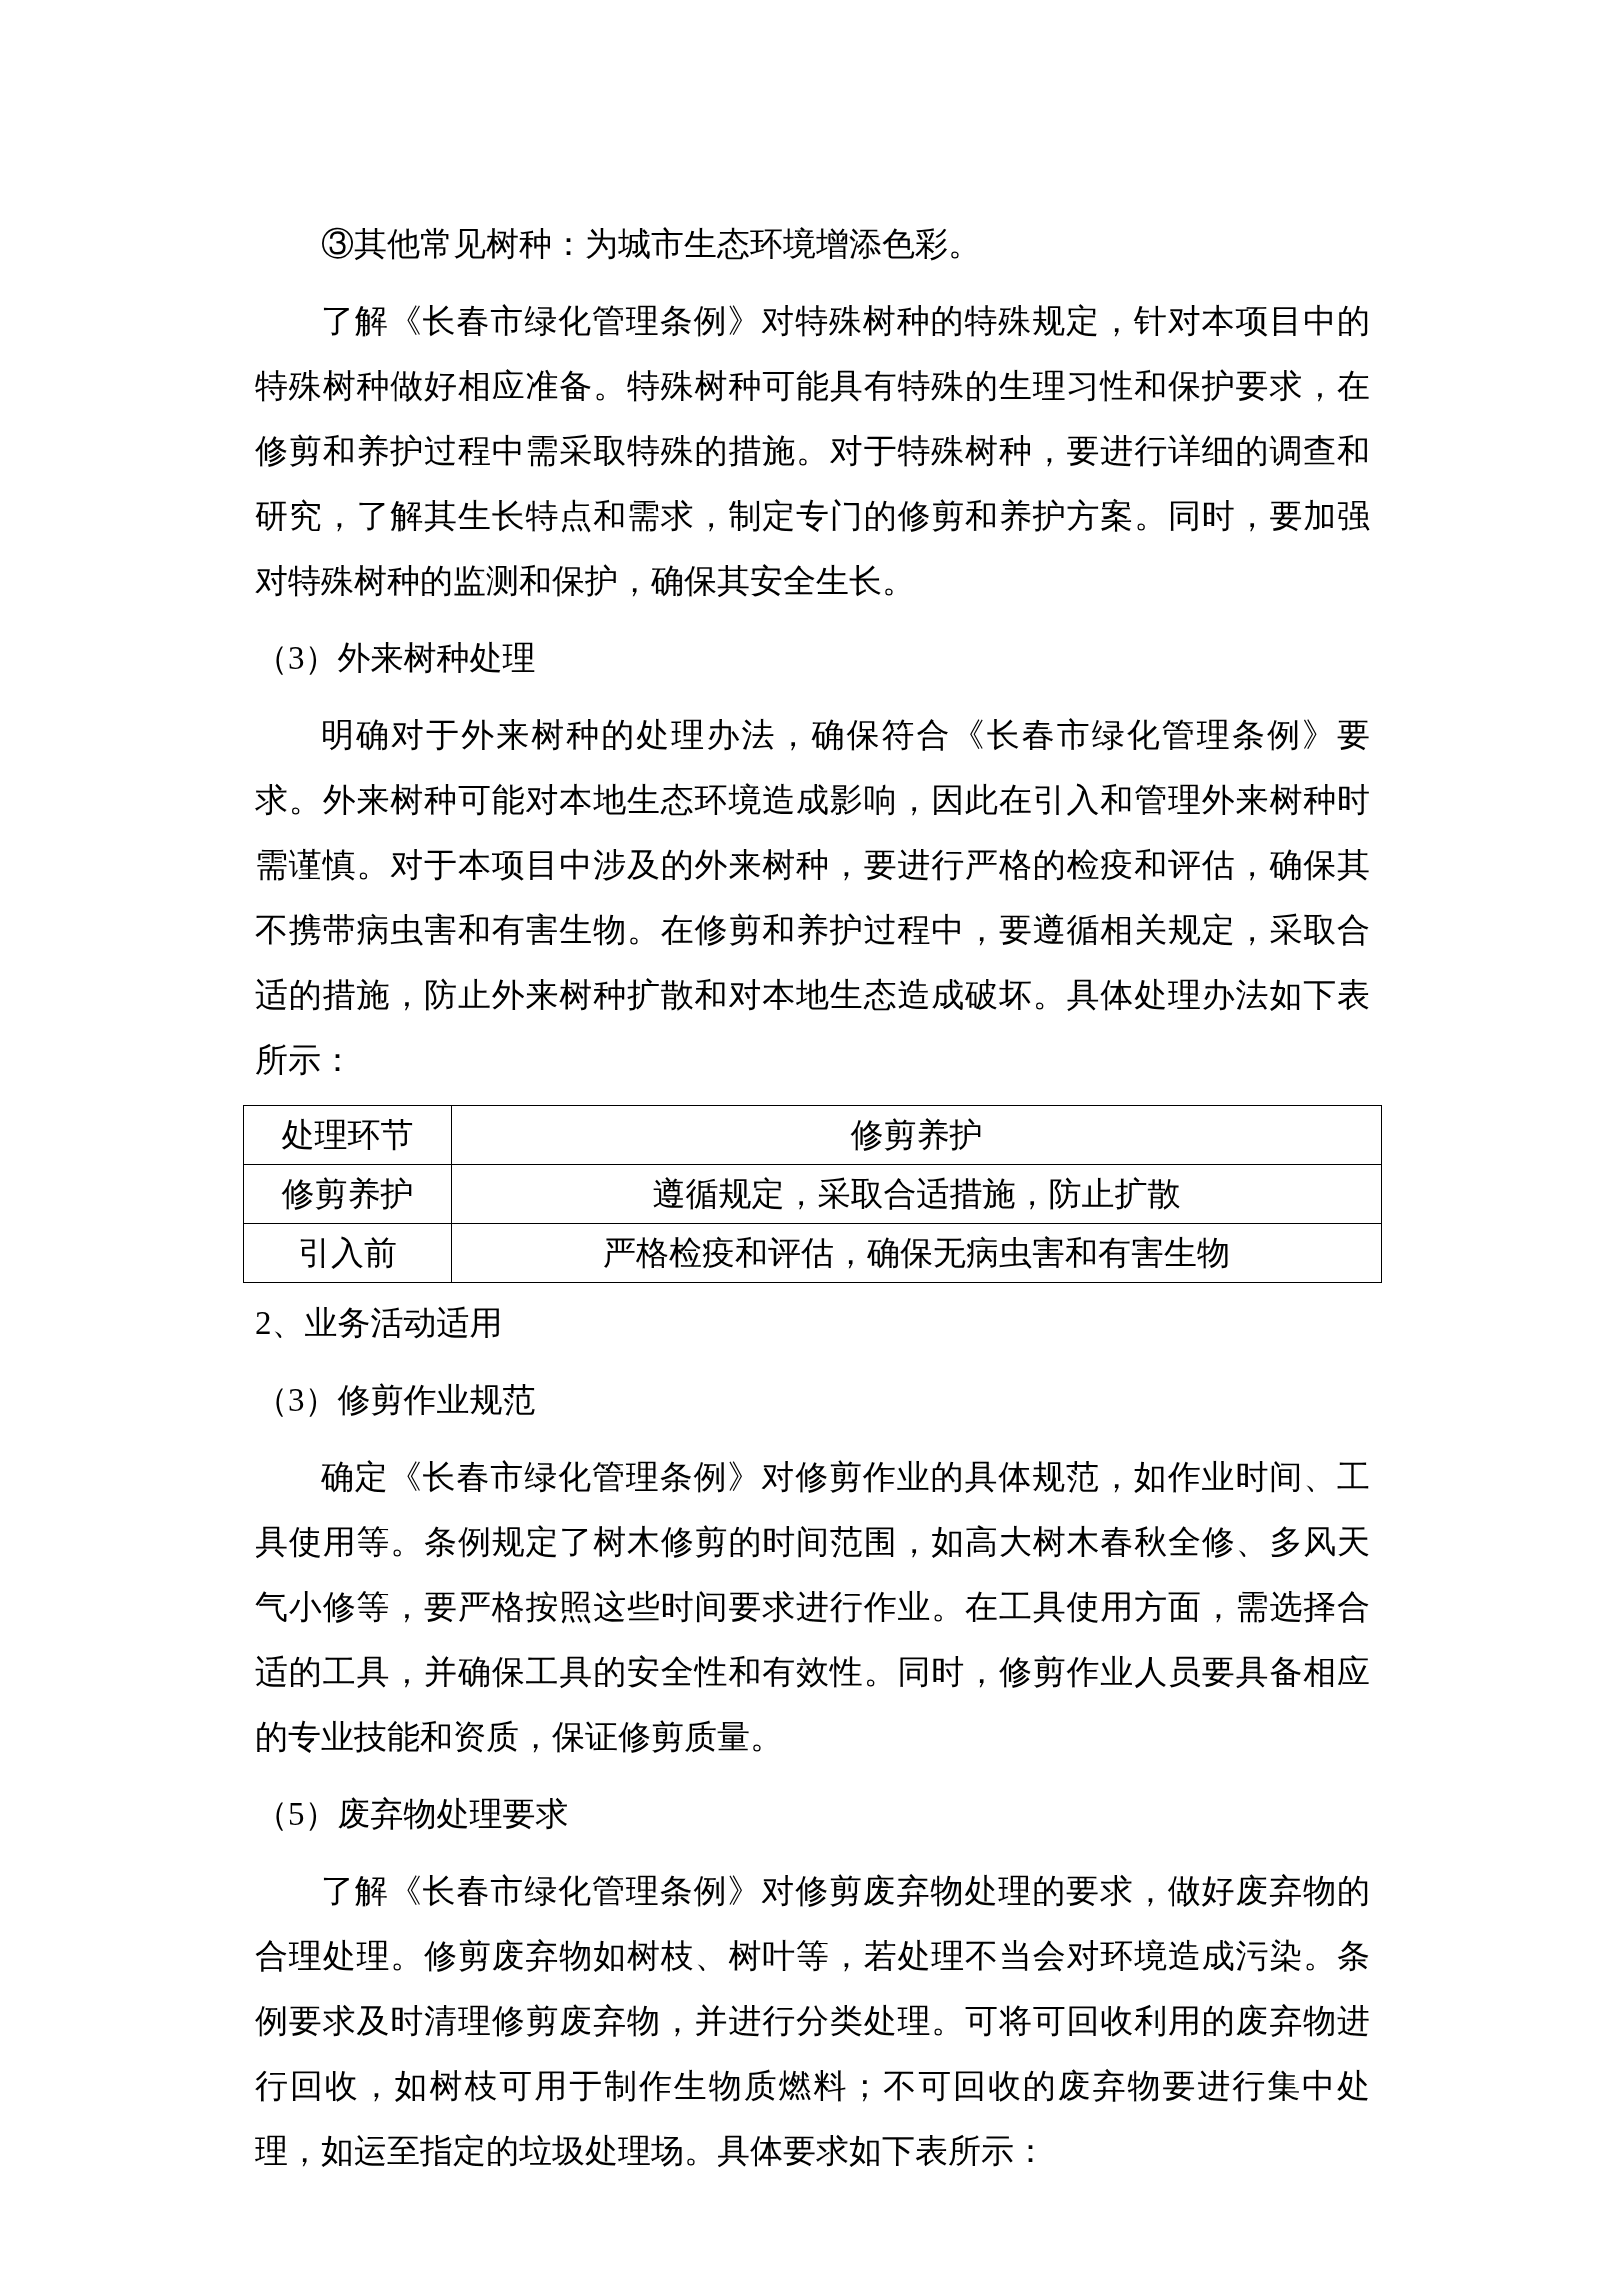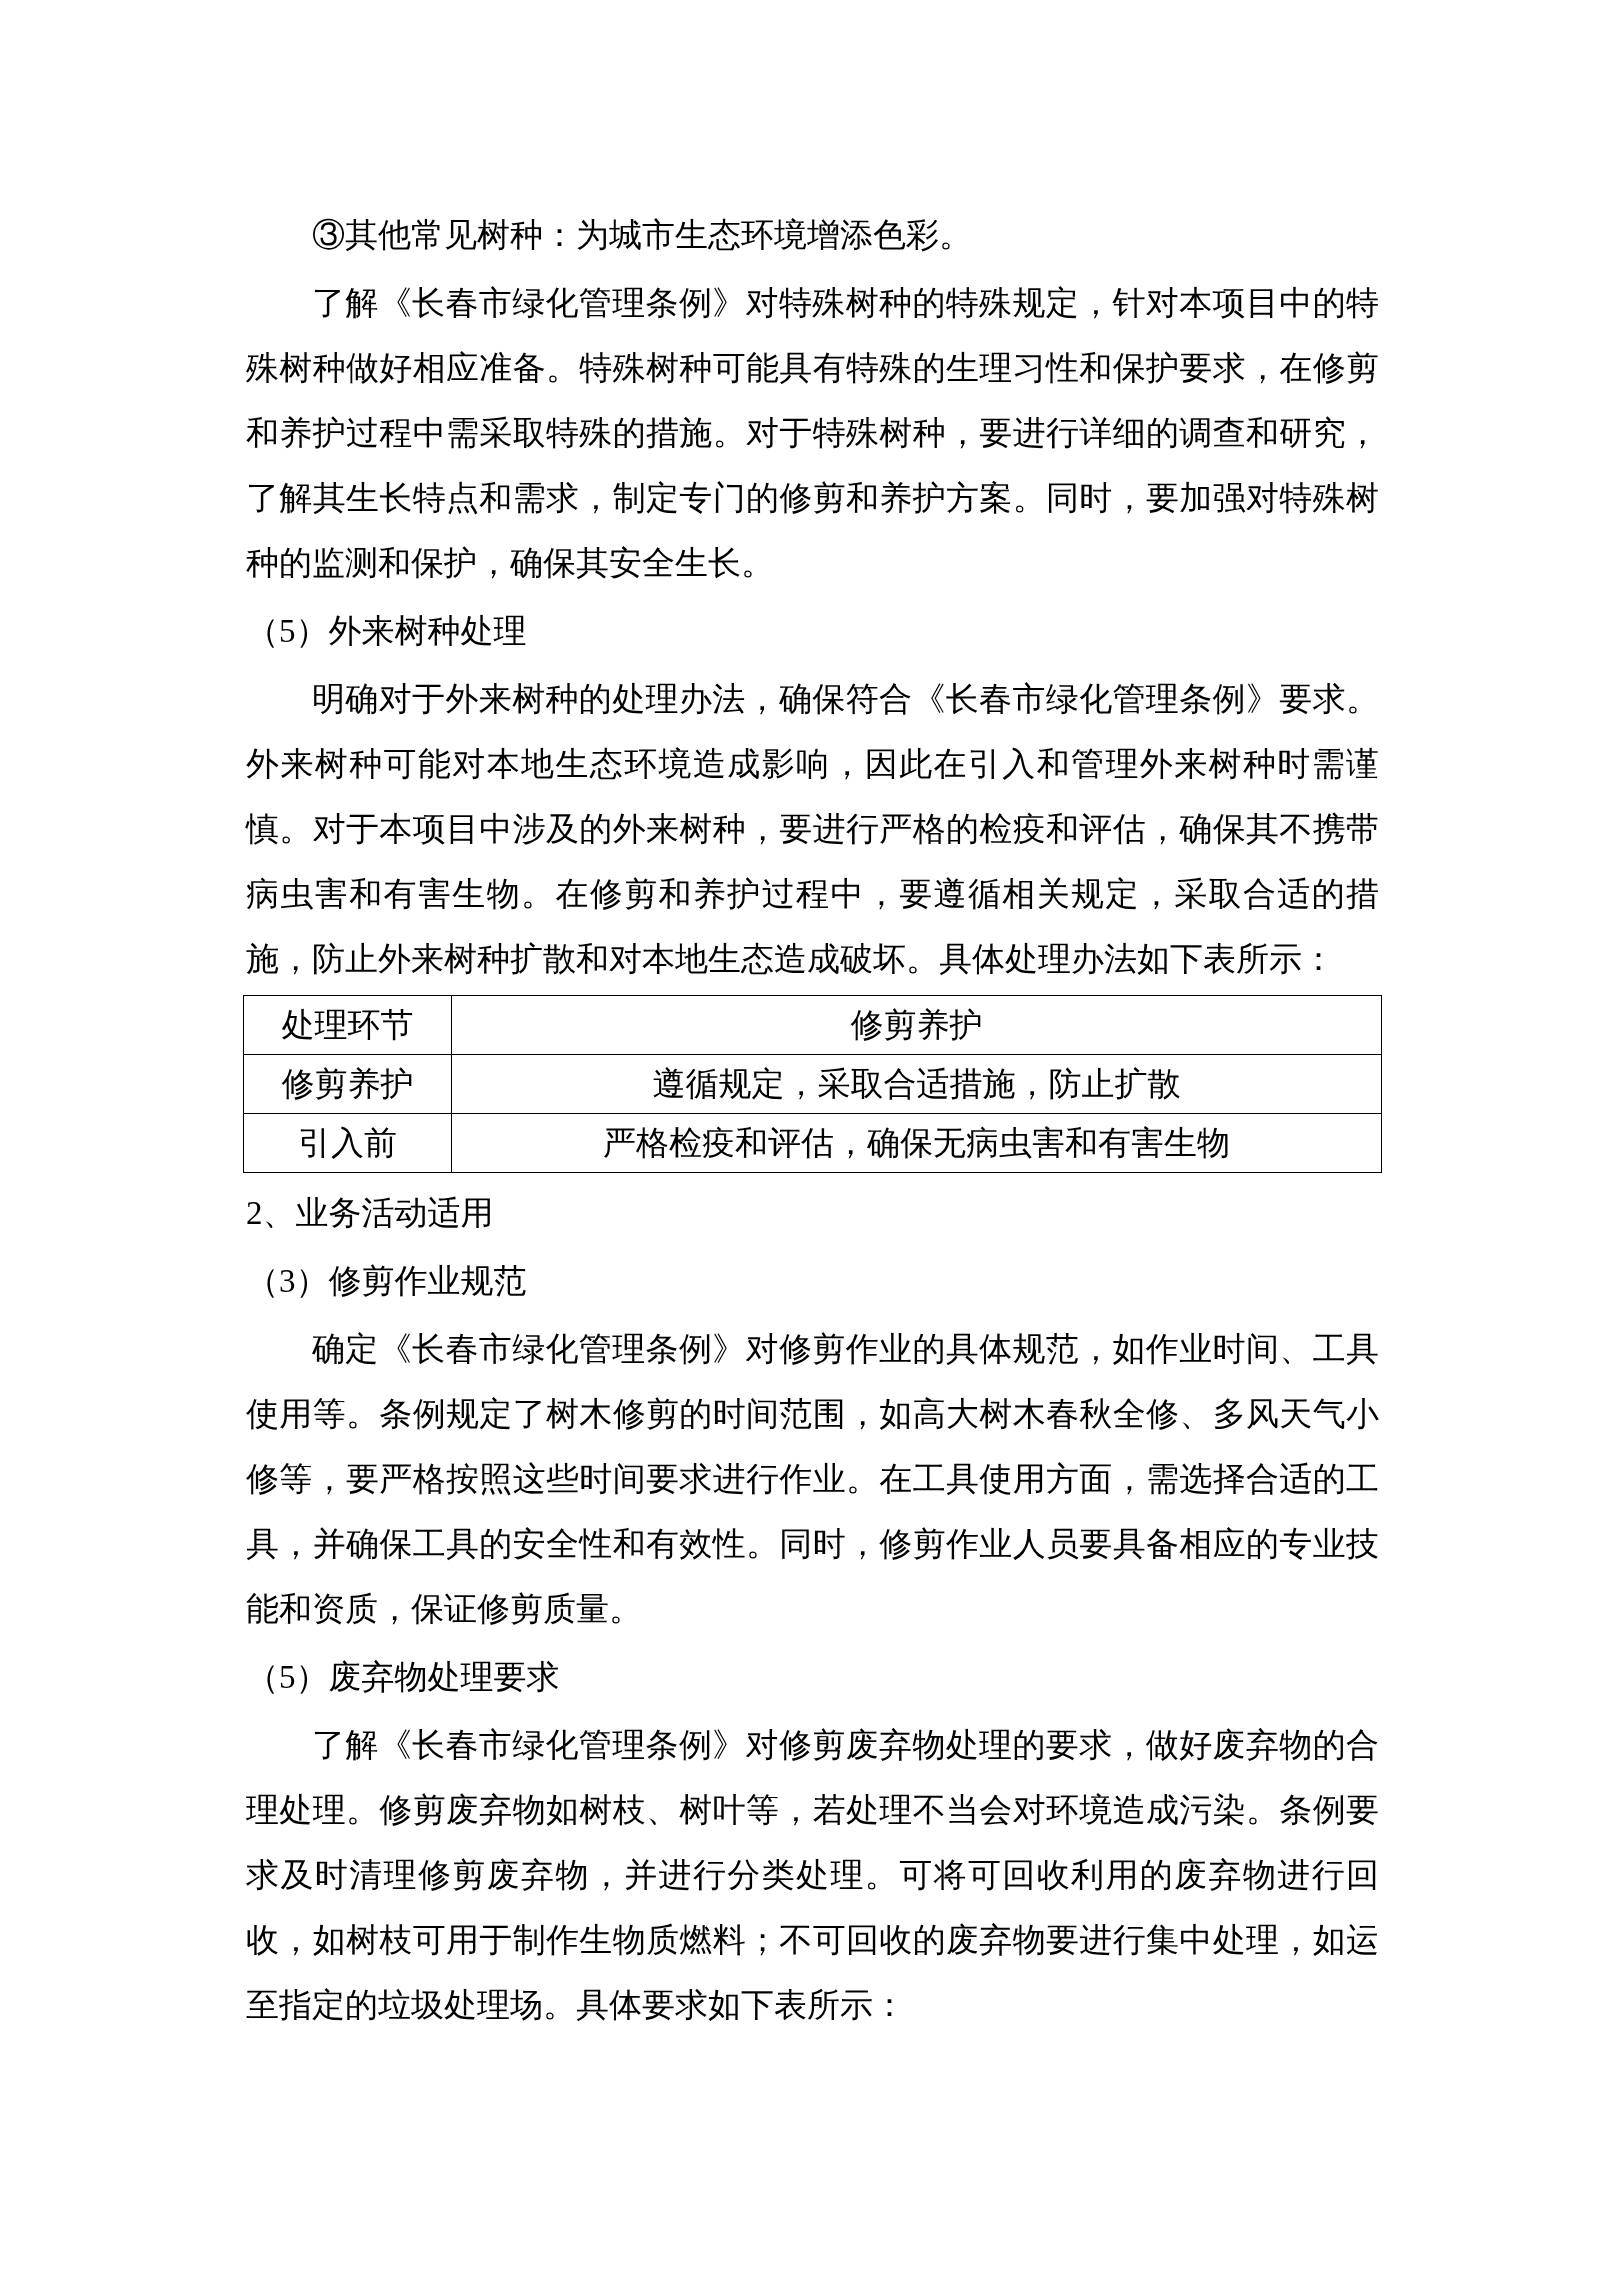--- a/index.html
+++ b/index.html
@@ -14,21 +14,21 @@
     background: #ffffff;
     color: #000000;
     font-family: "Liberation Serif", "DejaVu Serif", serif;
     font-size: 33px;
     line-height: 65px;
     box-sizing: border-box;
     padding: 200px 241px 0 243px;
     overflow: hidden;
   }
   .para {
-    margin: 3px;
+    margin: 12px;
   }
   .indent {
     text-indent: 2em;
   }
   .justify {
     text-align: justify;
   }
   table.doc-table {
     border-collapse: collapse;
     table-layout: fixed;
@@ -52,21 +52,21 @@
 </head>
 <body>
 
 <div class="page">
 
   <p class="para indent">③其他常见树种：为城市生态环境增添色彩。</p>
 
 
   <p class="para indent justify">了解《长春市绿化管理条例》对特殊树种的特殊规定，针对本项目中的特殊树种做好相应准备。特殊树种可能具有特殊的生理习性和保护要求，在修剪和养护过程中需采取特殊的措施。对于特殊树种，要进行详细的调查和研究，了解其生长特点和需求，制定专门的修剪和养护方案。同时，要加强对特殊树种的监测和保护，确保其安全生长。</p>
 
-  <p class="para">（5）外来树种处理</p>
+  <p class="para">（3）外来树种处理</p>
 
   <p class="para indent justify">明确对于外来树种的处理办法，确保符合《长春市绿化管理条例》要求。外来树种可能对本地生态环境造成影响，因此在引入和管理外来树种时需谨慎。对于本项目中涉及的外来树种，要进行严格的检疫和评估，确保其不携带病虫害和有害生物。在修剪和养护过程中，要遵循相关规定，采取合适的措施，防止外来树种扩散和对本地生态造成破坏。具体处理办法如下表所示：</p>
 
   <table class="doc-table">
     <tbody>
       <tr>
         <td class="col-step">处理环节</td>
         <td>修剪养护</td>
       </tr>
       <tr>

